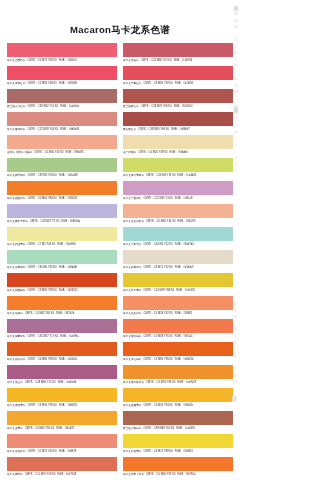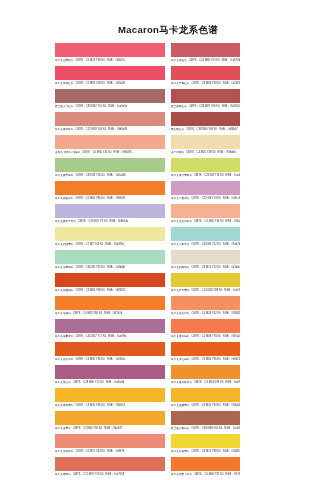--- a/index.html
+++ b/index.html
@@ -3,21 +3,21 @@
 <meta charset="utf-8">
 <style>
   html,body{margin:0;padding:0;}
   body{
     width:240px;height:480px;
     background:#ffffff;
     font-family:"Liberation Sans","DejaVu Sans",sans-serif;
     overflow:hidden;
     position:relative;
   }
-  #page{position:relative;width:240px;height:480px;box-sizing:border-box;margin-left:48px;}
+  #page{position:relative;width:240px;height:480px;box-sizing:border-box;}
 
   .title{
     text-align:center;
     font-size:9.5px;
     font-weight:bold;
     color:#1b1b1b;
     letter-spacing:0.3px;
     padding-top:24px;
     margin:0 0 7px 0;
     line-height:12px;

